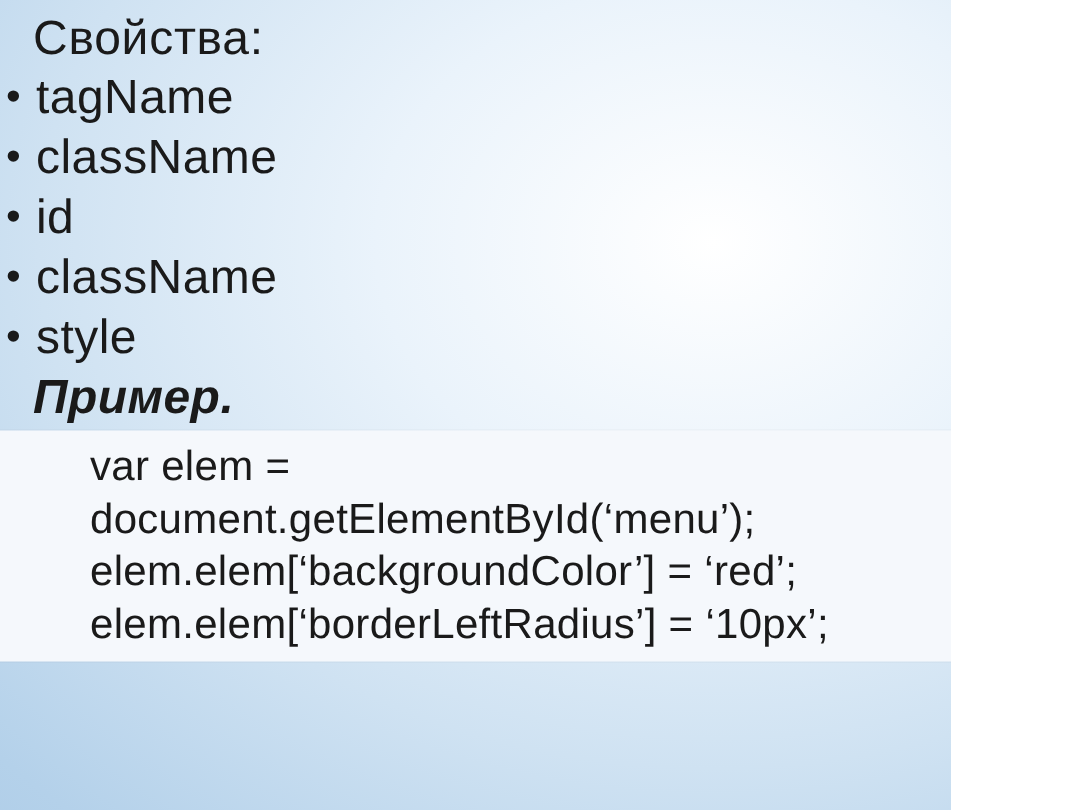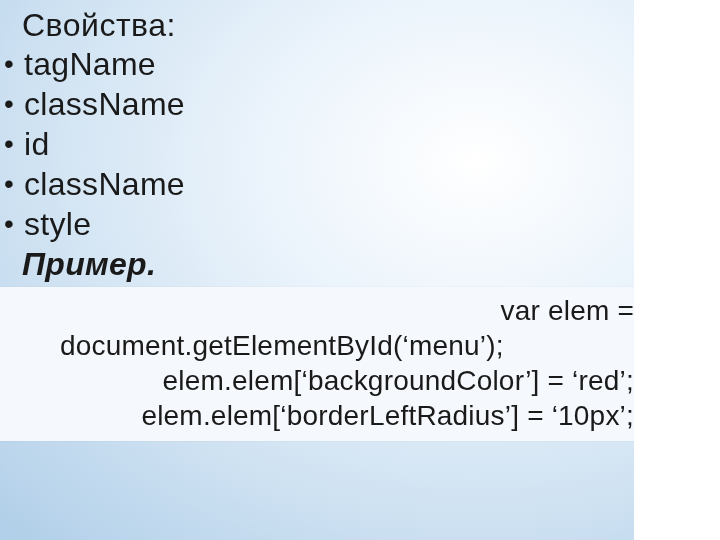--- a/index.html
+++ b/index.html
@@ -59,21 +59,21 @@
     padding: 6px 0 8px 0;
     background: #f5f8fc;
     box-shadow: 0 1px 0 rgba(0,0,0,0.02), 0 -1px 0 rgba(0,0,0,0.02);
   }
   .code-block .line {
     font-size: 28px;
     line-height: 1.25;
     letter-spacing: 0.2px;
     white-space: pre;
   }
-  .pad1 { padding-left: 60px; text-align: right; }
+  .pad1 { padding-left: 60px; }
   .pad2 { padding-left: 60px; }
 </style>
 </head>
 <body>
 
 <div class="slide">
 
   <div class="heading">Свойства:</div>
 
   <ul class="bullets">

